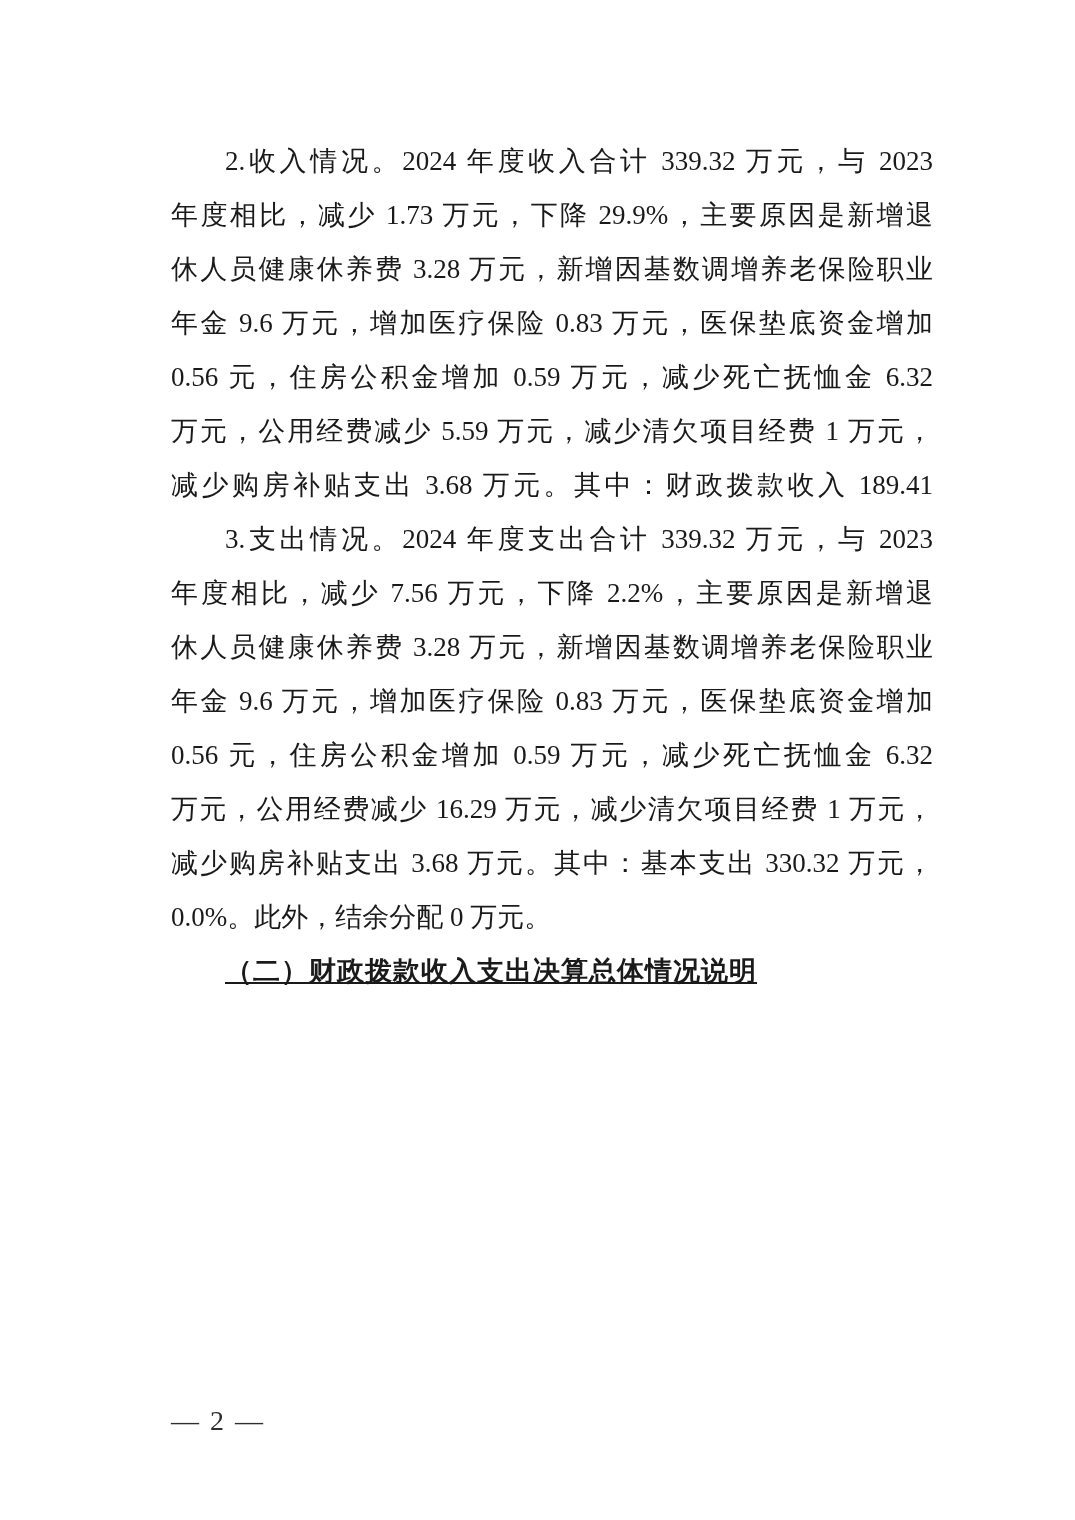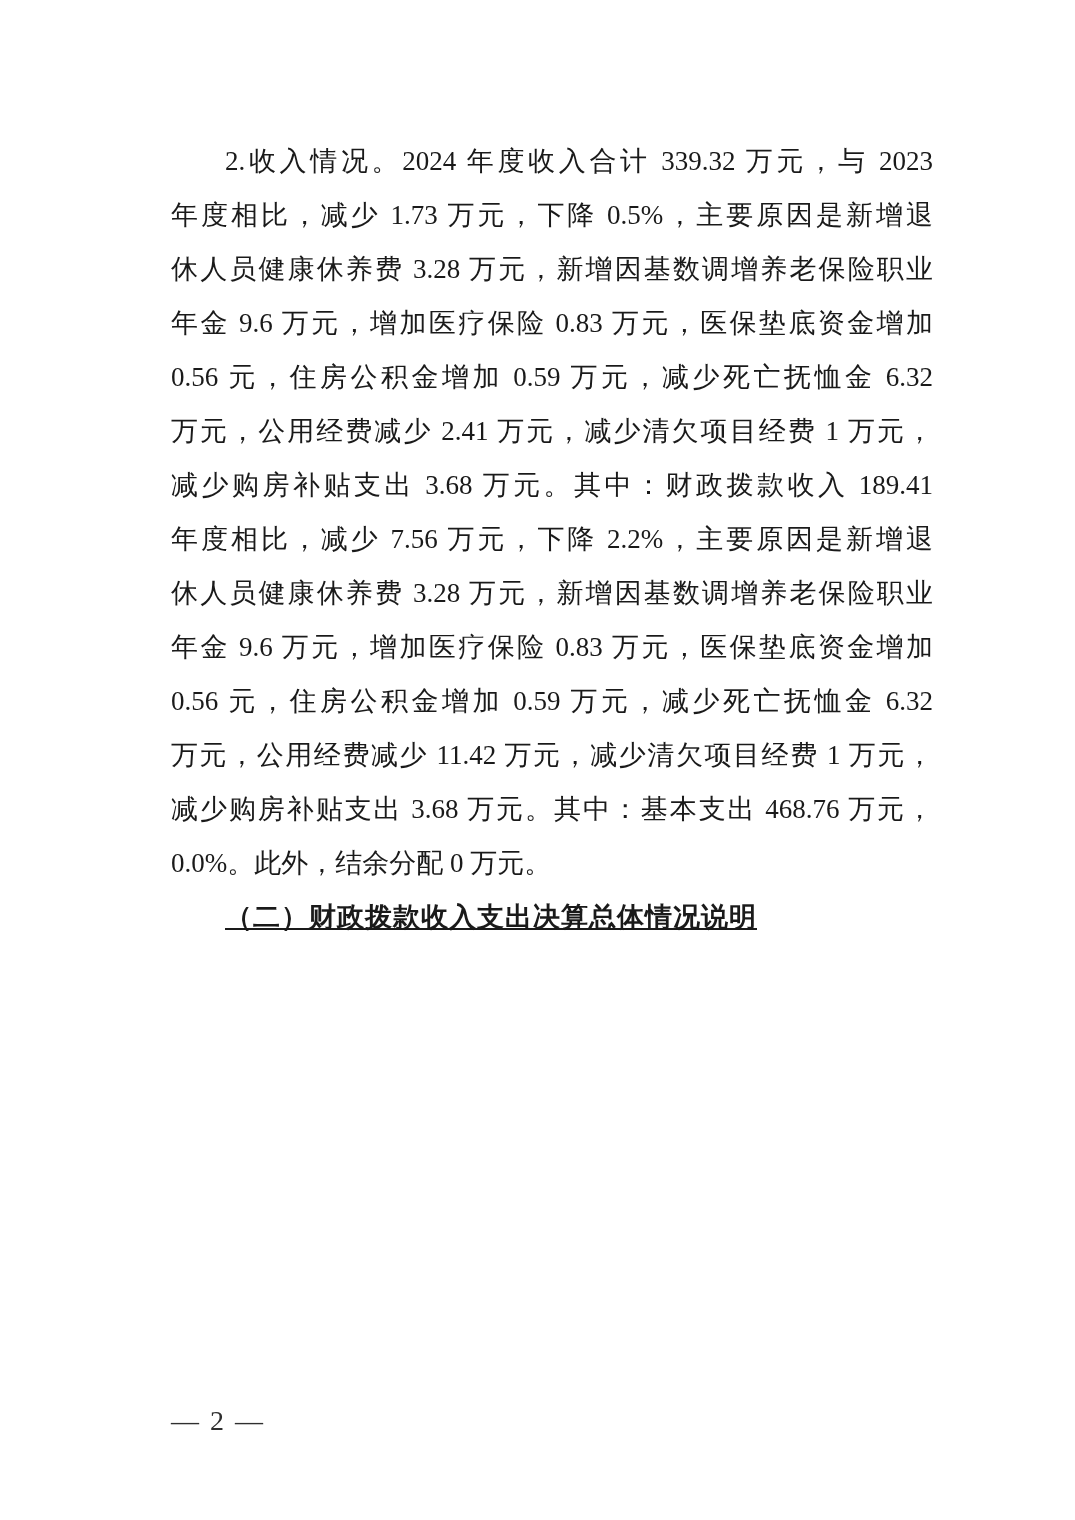--- a/index.html
+++ b/index.html
@@ -60,34 +60,35 @@
     letter-spacing: 2px;
   }
 </style>
 </head>
 <body>
 
 <div class="page">
   <div class="content">
       <div class="paragraph body">
         <div class="line first">2.收入情况。2024 年度收入合计 339.32 万元，与 2023</div>
-        <div class="line">年度相比，减少 1.73 万元，下降 0.5%，主要原因是新增退</div>
+        <div class="line">年度相比，减少 1.73 万元，下降 29.9%，主要原因是新增退</div>
         <div class="line">休人员健康休养费 3.28 万元，新增因基数调增养老保险职业</div>
         <div class="line">年金 9.6 万元，增加医疗保险 0.83 万元，医保垫底资金增加</div>
         <div class="line">0.56 元，住房公积金增加 0.59 万元，减少死亡抚恤金 6.32</div>
-        <div class="line">万元，公用经费减少 2.41 万元，减少清欠项目经费 1 万元，</div>
+        <div class="line">万元，公用经费减少 5.59 万元，减少清欠项目经费 1 万元，</div>
         <div class="line">减少购房补贴支出 3.68 万元。其中：财政拨款收入 189.41</div>
       </div>
       <div class="paragraph body">
+        <div class="line first">3.支出情况。2024 年度支出合计 339.32 万元，与 2023</div>
         <div class="line">年度相比，减少 7.56 万元，下降 2.2%，主要原因是新增退</div>
         <div class="line">休人员健康休养费 3.28 万元，新增因基数调增养老保险职业</div>
         <div class="line">年金 9.6 万元，增加医疗保险 0.83 万元，医保垫底资金增加</div>
         <div class="line">0.56 元，住房公积金增加 0.59 万元，减少死亡抚恤金 6.32</div>
-        <div class="line">万元，公用经费减少 11.42 万元，减少清欠项目经费 1 万元，</div>
-        <div class="line">减少购房补贴支出 3.68 万元。其中：基本支出 468.76 万元，</div>
+        <div class="line">万元，公用经费减少 16.29 万元，减少清欠项目经费 1 万元，</div>
+        <div class="line">减少购房补贴支出 3.68 万元。其中：基本支出 330.32 万元，</div>
         <div class="line last">0.0%。此外，结余分配 0 万元。</div>
       </div>
       <div class="paragraph heading">
         <div class="line first last">（二）财政拨款收入支出决算总体情况说明</div>
       </div>
     </div>
   <div class="footer">— 2 —</div>
 </div>
 
 </body></html>

